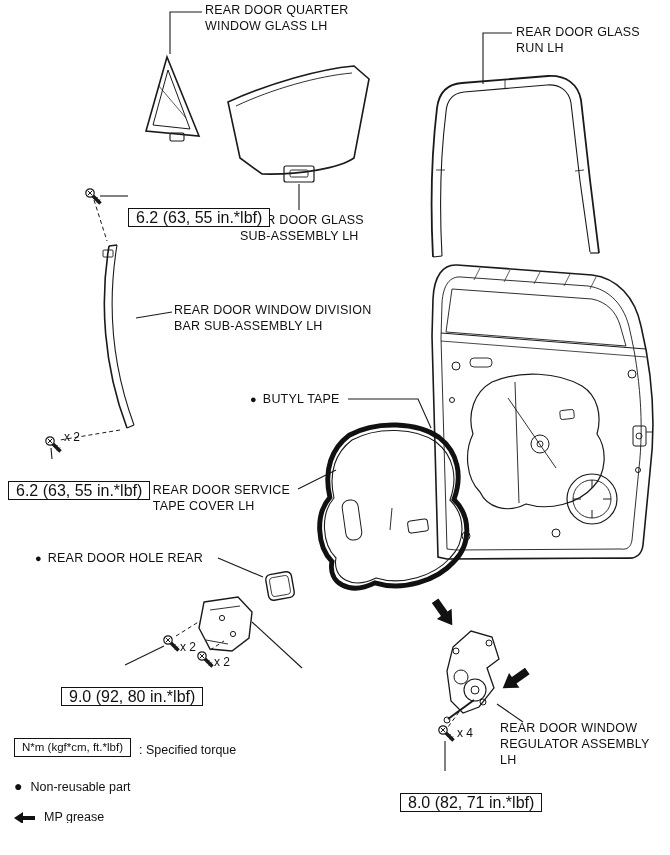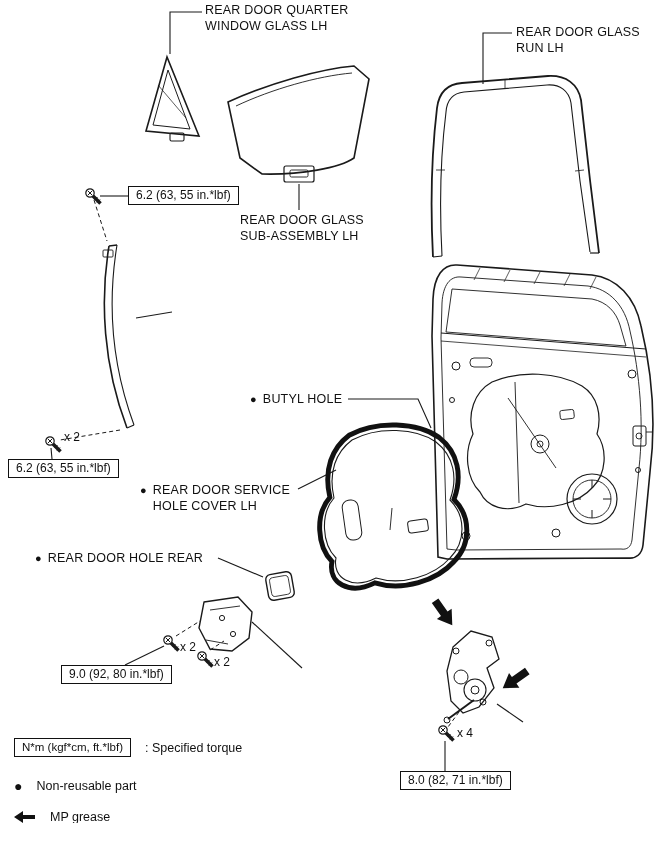--- a/index.html
+++ b/index.html
@@ -9,24 +9,24 @@
   }
   .art{position:absolute;left:0;top:0;}
   .part-label{
     position:absolute;font-size:12.5px;line-height:16px;letter-spacing:.2px;
     white-space:pre-line;color:#111;
   }
   .with-bullet{display:flex;gap:6px;align-items:flex-start;}
   .bullet{font-size:11px;line-height:16px;}
   .torque-box{
     position:absolute;border:1.3px solid #111;background:#fff;
-    font-size:12px;line-height:15px;padding:1px 7px;white-space:nowrap;
+    font-size:16px;line-height:15px;padding:1px 7px;white-space:nowrap;margin-top:22px;
   }
   .qty{position:absolute;font-size:12px;line-height:14px;}
-  .legend-row{position:absolute;display:flex;align-items:center;gap:14px;font-size:12.5px;}
+  .legend-row{position:absolute;display:flex;align-items:flex-end;gap:8px;font-size:12.5px;}
   .legend-box{
     border:1.3px solid #111;background:#fff;font-size:11.5px;line-height:15px;
     padding:1px 7px;white-space:nowrap;
   }
   .page-marker{position:absolute;font-size:10px;}
 </style>
 </head>
 <body>
 
 <div class="canvas">
@@ -187,38 +187,43 @@
 
   <div class="part-label" style="left:205px;top:2px">REAR DOOR QUARTER
 WINDOW GLASS LH</div>
 
   <div class="part-label" style="left:516px;top:24px">REAR DOOR GLASS
 RUN LH</div>
 
   <div class="part-label" style="left:240px;top:212px">REAR DOOR GLASS
 SUB-ASSEMBLY LH</div>
 
+  <div class="part-label" style="left:174px;top:302px">REAR DOOR WINDOW DIVISION
+BAR SUB-ASSEMBLY LH</div>
 
   <div class="part-label with-bullet" style="left:250px;top:391px">
     <span class="bullet">●</span>
-    <span>BUTYL HOLE</span>
+    <span>BUTYL TAPE</span>
   </div>
 
   <div class="part-label with-bullet" style="left:140px;top:482px">
     <span class="bullet">●</span>
     <span>REAR DOOR SERVICE
-HOLE COVER LH</span>
+TAPE COVER LH</span>
   </div>
 
   <div class="part-label with-bullet" style="left:35px;top:550px">
     <span class="bullet">●</span>
     <span>REAR DOOR HOLE REAR</span>
   </div>
 
 
+  <div class="part-label" style="left:500px;top:720px">REAR DOOR WINDOW
+REGULATOR ASSEMBLY
+LH</div>
 
   <div class="torque-box" style="left:128px;top:186px">6.2 (63, 55 in.*lbf)</div>
 
   <div class="torque-box" style="left:8px;top:459px">6.2 (63, 55 in.*lbf)</div>
 
   <div class="torque-box" style="left:61px;top:665px">9.0 (92, 80 in.*lbf)</div>
 
   <div class="torque-box" style="left:400px;top:771px">8.0 (82, 71 in.*lbf)</div>
 
   <div class="qty" style="left:64px;top:430px">x 2</div>

